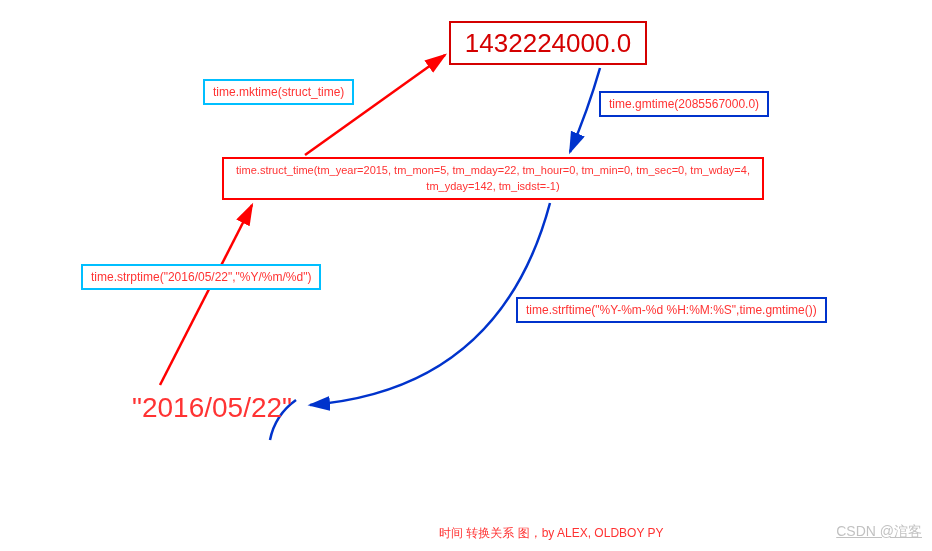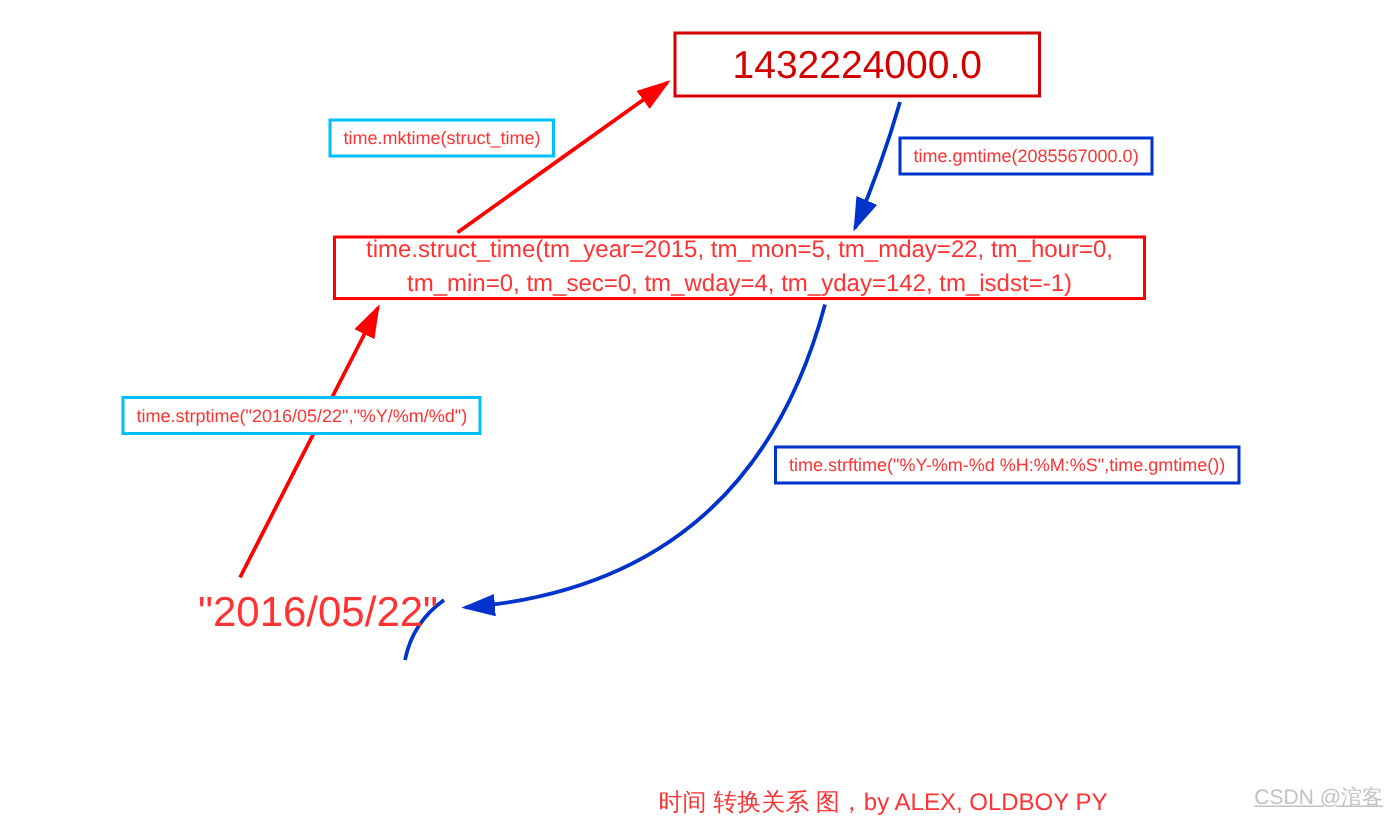--- a/index.html
+++ b/index.html
@@ -1,28 +1,28 @@
 <!DOCTYPE html>
 <html><head>
   <meta charset="utf-8">
   <style>
     * { margin: 0; padding: 0; box-sizing: border-box; }
     body { width: 932px; height: 551px; position: relative; background: white; font-family: Arial, sans-serif; overflow: hidden; }
     .box { position: absolute; border: 2px solid; text-align: center; display: flex; align-items: center; justify-content: center; }
-    .top-box { left: 449px; top: 21px; width: 245px; height: 44px; border-color: #d40000; color: #d40000; font-size: 26px; }
-    .struct-box { left: 222px; top: 157px; width: 542px; height: 43px; border-color: #ff0000; color: #ff3333; font-size: 16px; padding: 17px 8px; line-height: 1.4; }
+    .top-box { left: 449px; top: 21px; width: 198px; height: 44px; border-color: #d40000; color: #d40000; font-size: 26px; }
+    .struct-box { left: 222px; top: 157px; width: 542px; height: 43px; border-color: #ff0000; color: #ff3333; font-size: 11px; padding: 17px 8px; line-height: 1.4; }
     .bottom-text { position: absolute; left: 132px; top: 392px; color: #ff3333; font-size: 28px; }
     .label-box { position: absolute; border: 2px solid; color: #ff3333; font-size: 12px; padding: 4px 8px; background: white; }
     .cyan-border { border-color: #00bfff; }
     .blue-border { border-color: #0033cc; }
-    .label-mktime { left: 203px; top: 79px; margin-left: 16px; }
+    .label-mktime { left: 203px; top: 79px; }
     .label-gmtime { left: 599px; top: 91px; }
     .label-strptime { left: 81px; top: 264px; }
     .label-strftime { left: 516px; top: 297px; }
-    .caption { position: absolute; left: 393px; top: 525px; color: #ff3333; font-size: 16px; padding-left: 46px; }
+    .caption { position: absolute; left: 393px; top: 525px; color: #ff3333; font-size: 12px; padding-left: 46px; }
     .watermark { position: absolute; right: 10px; bottom: 10px; color: #999; font-size: 14px; opacity: 0.6; text-decoration: underline; }
     svg.arrows { position: absolute; top: 0; left: 0; width: 932px; height: 551px; pointer-events: none; }
   </style>
 </head>
 <body>
 
 <svg class="arrows">
   <defs>
     <marker id="arrow-red" markerWidth="10" markerHeight="10" refX="8" refY="3" orient="auto">
       <path d="M0,0 L0,6 L9,3 z" fill="#ff0000"></path>

